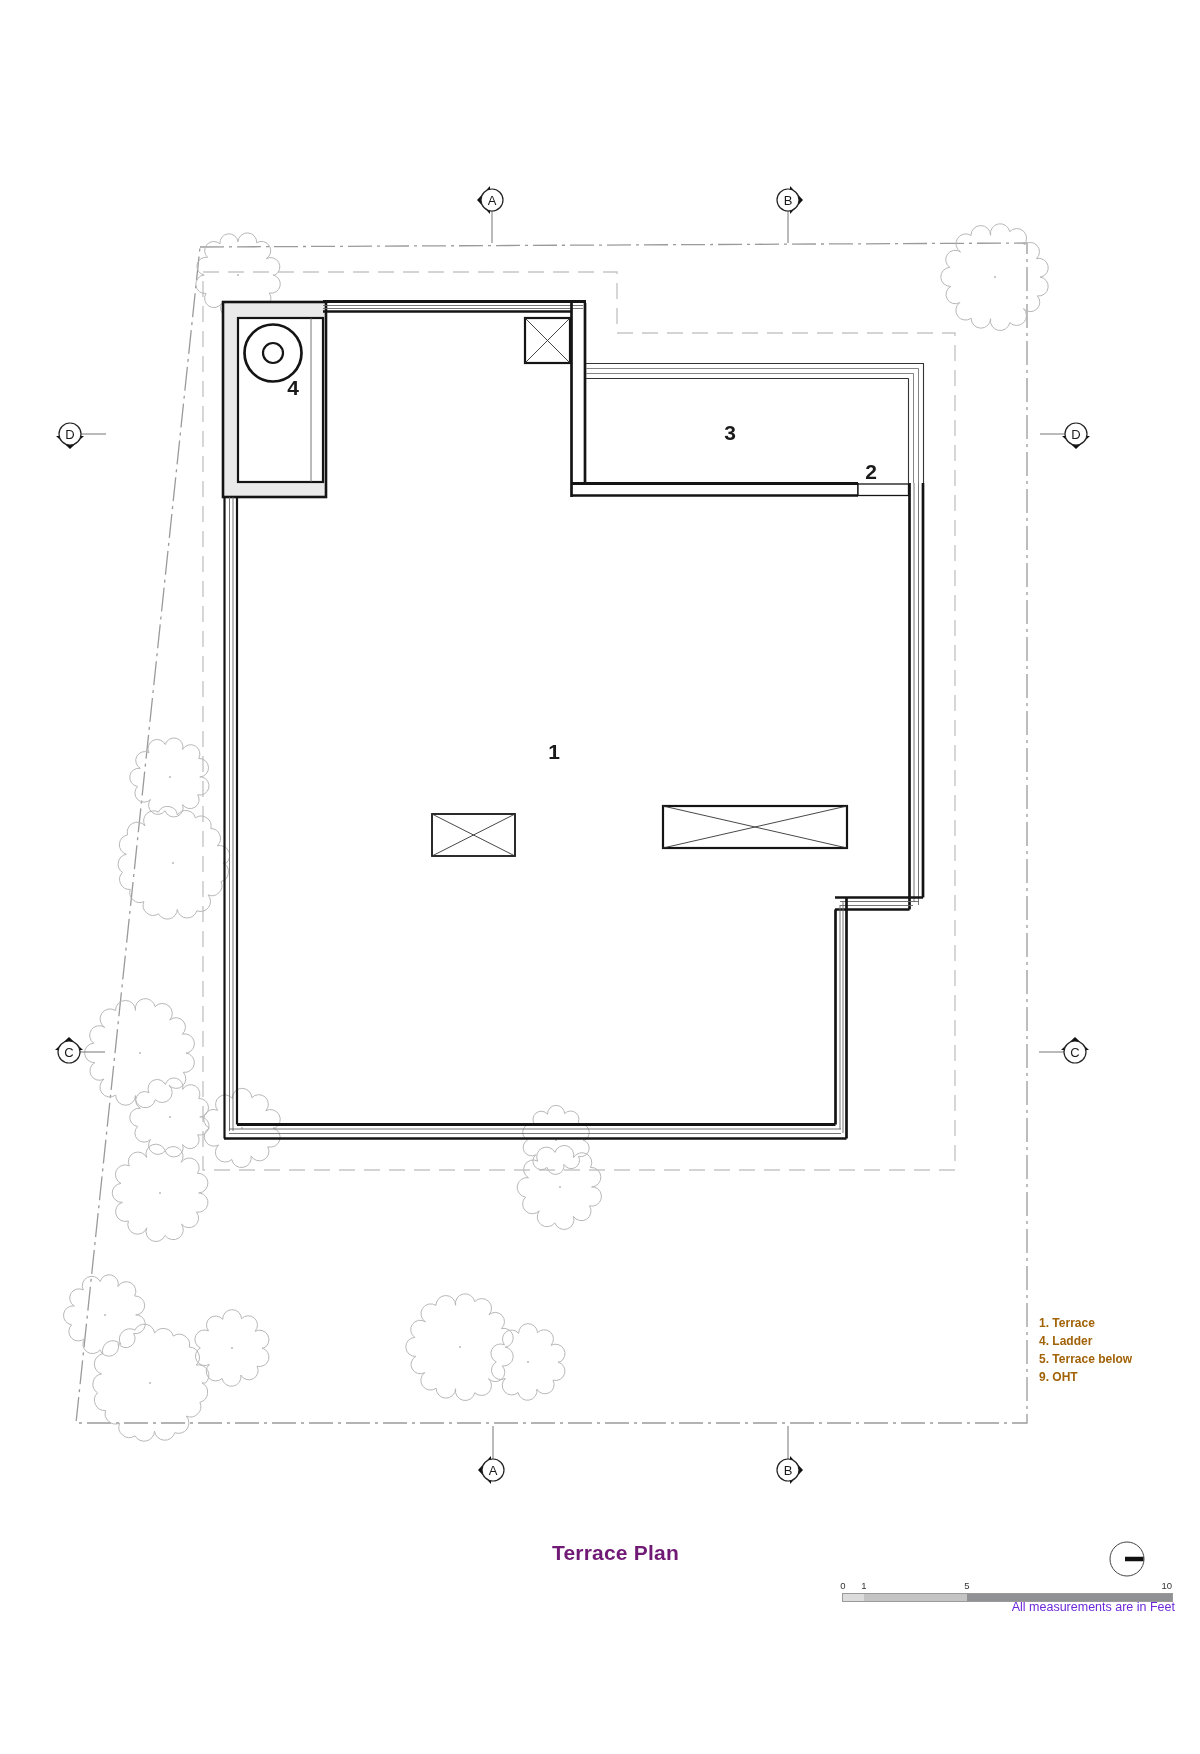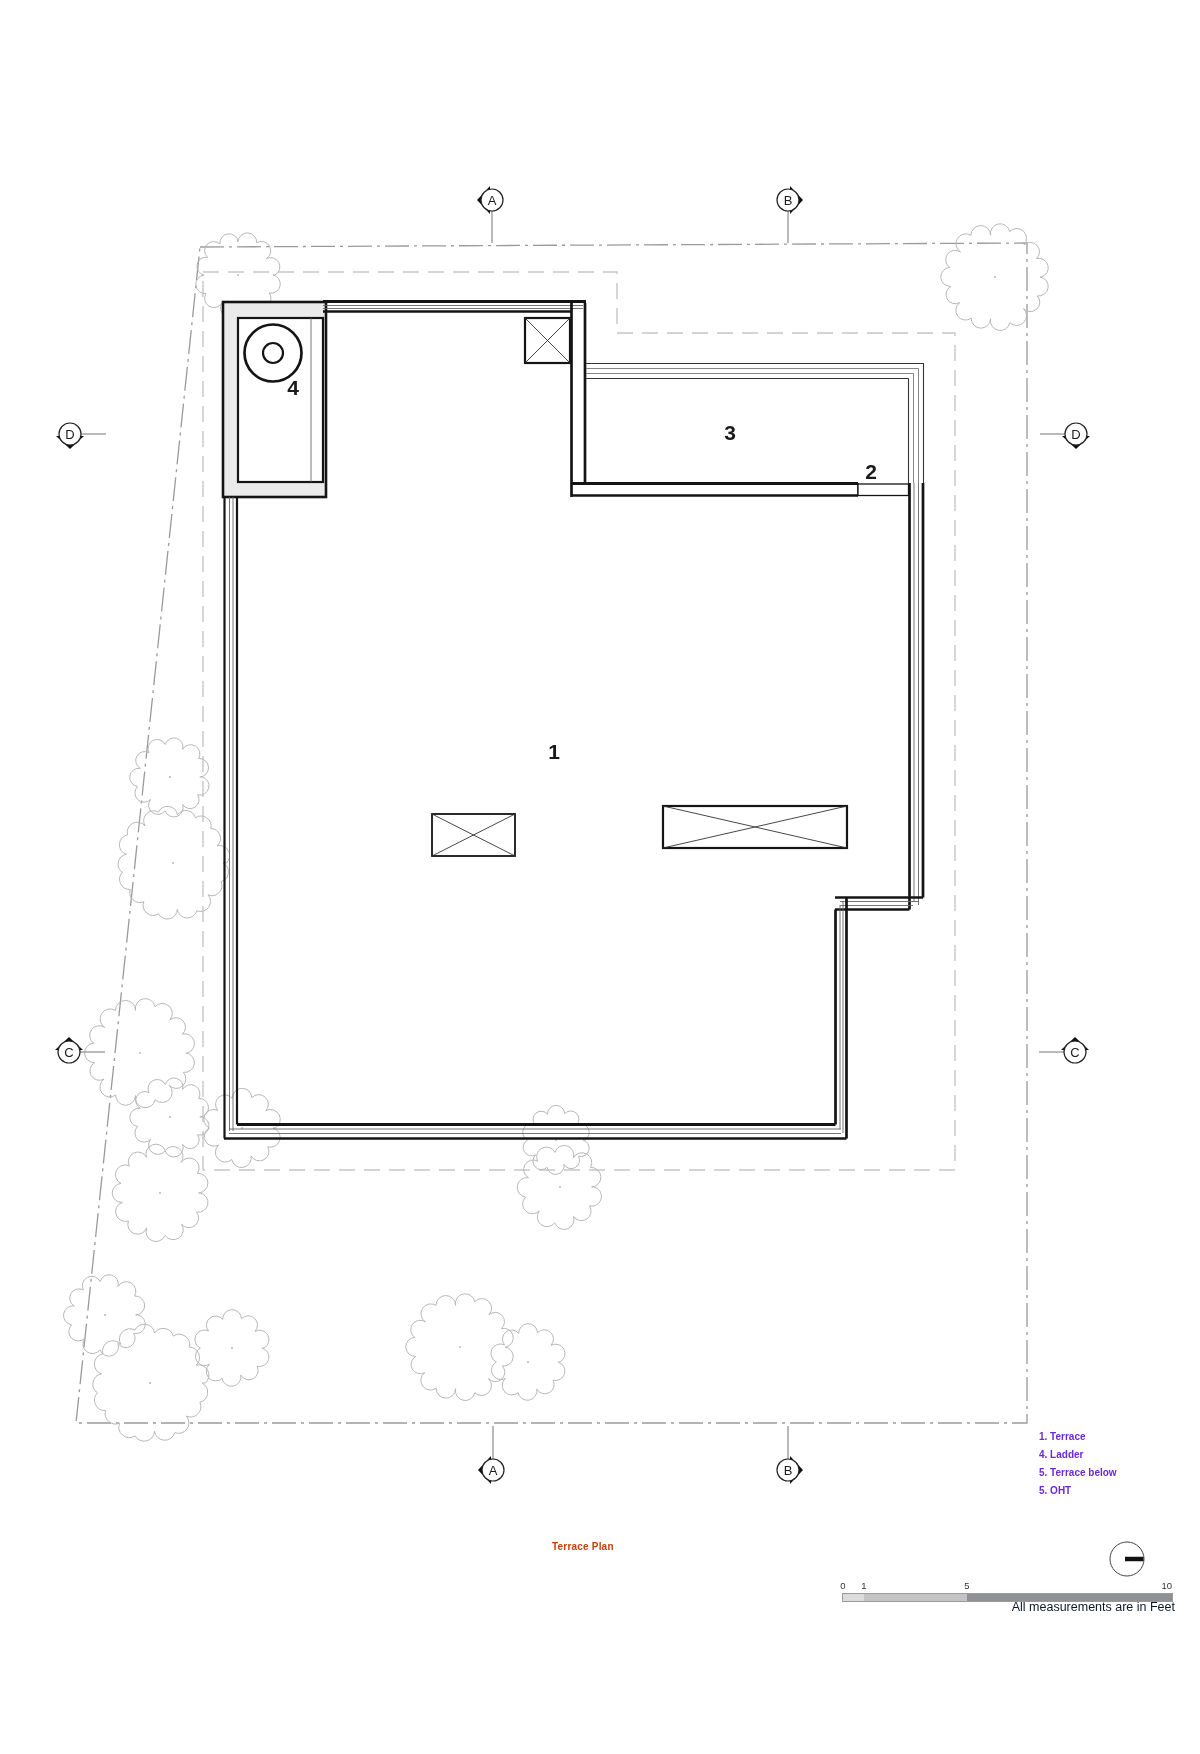--- a/index.html
+++ b/index.html
@@ -2,23 +2,23 @@
 <html><head>
 <meta charset="utf-8">
 <style>
   html,body{margin:0;padding:0;}
   body{
     width:1200px;height:1754px;position:relative;background:#ffffff;
     font-family:"Liberation Sans", sans-serif;color:#1a1a1a;overflow:hidden;
   }
   #plan-svg{position:absolute;left:0;top:0;}
   .annot{position:absolute;white-space:nowrap;}
-  .legend{left:1039px;top:1428px;font-size:10px;font-weight:bold;line-height:18px;color:#6d28d9;}
-  .title{left:552px;top:1541px;font-size:10px;font-weight:bold;color:#c2410c;letter-spacing:.2px;}
-  .scale-note{top:1600px;right:25px;font-size:12.5px;color:#0f172a;}
+  .legend{left:1039px;top:1314px;font-size:12px;font-weight:bold;line-height:18px;color:#a16207;}
+  .title{left:552px;top:1541px;font-size:21px;font-weight:bold;color:#701a75;letter-spacing:.2px;}
+  .scale-note{top:1600px;right:25px;font-size:12.5px;color:#6d28d9;}
   .scale-bar{position:absolute;left:843px;top:1594px;width:329px;height:7px;outline:0.5px solid #9a9a9a;display:flex;}
   .seg1{width:21px;background:#dcdcdc;}
   .seg2{width:103px;background:#c4c4c4;}
   .seg3{width:205px;background:#8f9194;}
   .tick{position:absolute;top:1580px;font-size:9.5px;color:#333;transform:translateX(-50%);}
   .tick.last{transform:translateX(-100%);}
 </style>
 </head>
 <body>
 
@@ -240,21 +240,21 @@
   <g>
     <circle cx="1127" cy="1559" r="17" fill="none" stroke="#444" stroke-width="1"></circle>
     <line x1="1125" y1="1559" x2="1143.5" y2="1559" stroke="#111" stroke-width="4.5"></line>
   </g>
 </svg>
 
 <div class="annot legend">
   <div>1. Terrace</div>
   <div>4. Ladder</div>
   <div>5. Terrace below</div>
-  <div>5. OHT</div>
+  <div>9. OHT</div>
 </div>
 
 <div class="annot title">Terrace Plan</div>
 
 <div class="scale-bar">
   <div class="seg1"></div>
   <div class="seg2"></div>
   <div class="seg3"></div>
 </div>
 <div id="ticks">

